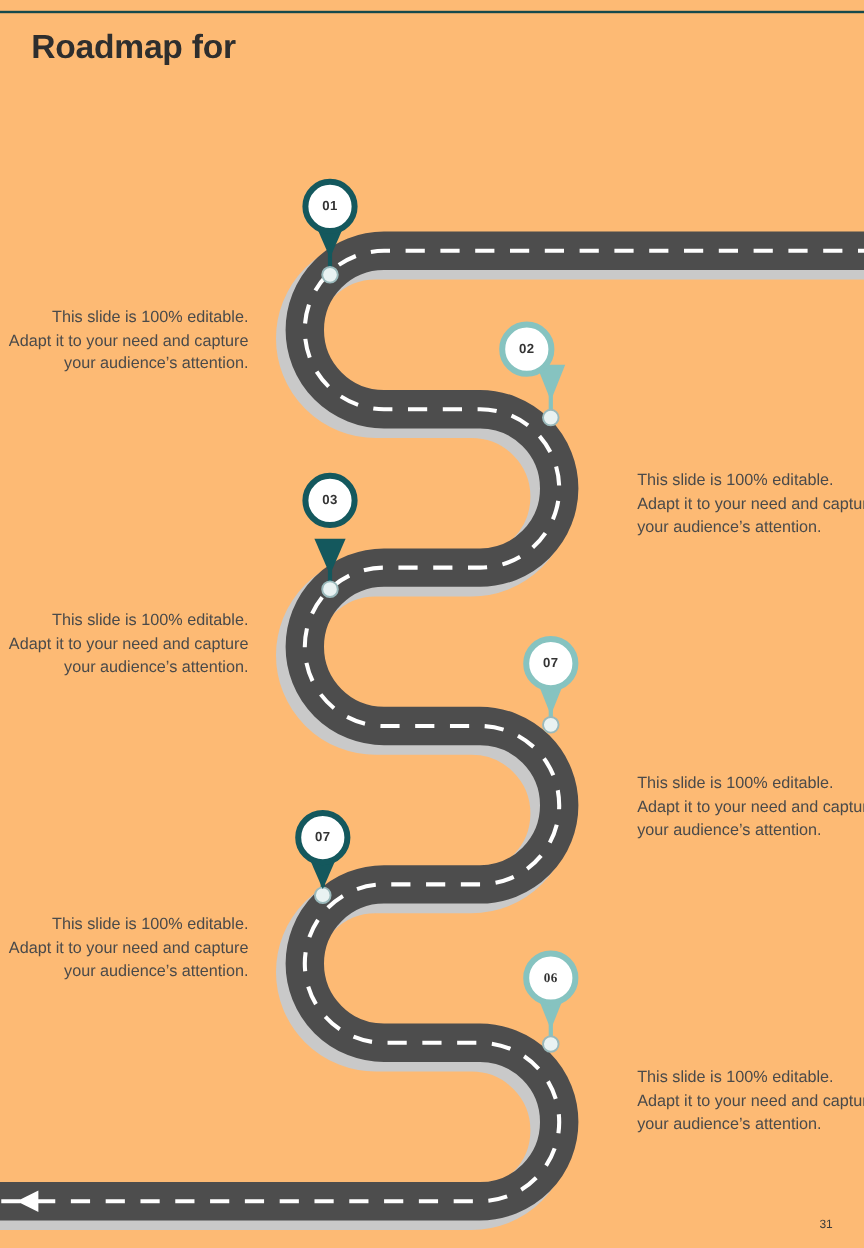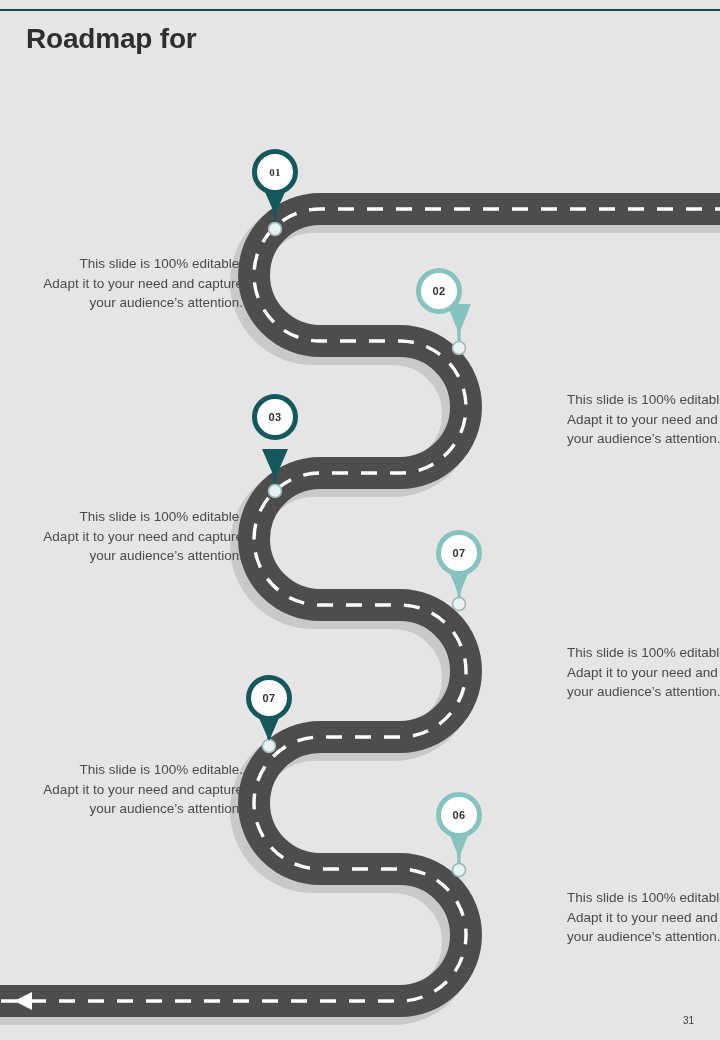--- a/index.html
+++ b/index.html
@@ -5,21 +5,21 @@
   html,body{margin:0;padding:0;}
   body{
     width:720px;height:1040px;
     background:#ffffff;
     font-family:"Liberation Sans", sans-serif;
     position:relative;
     overflow:hidden;
   }
   .slide{
     position:absolute;left:0;top:0;width:720px;height:1040px;
-    background:#e5e5e5;
+    background:#fdba74;
   }
   
   .top-rule{
     position:absolute;left:0;top:9px;width:720px;height:2px;
     background:#15494c;
   }
   
   .title-block{
     position:absolute;left:26px;top:22px;width:640px;
   }
@@ -35,21 +35,20 @@
   .road-wrap{
     position:absolute;left:0;top:0;width:720px;height:1040px;
   }
   
   .para{
     position:absolute;
     font-size:13.5px;
     line-height:19.5px;
     color:#4a4a4a;
     width:200px;
-    margin-left:36px;
   }
   .para.left{ text-align:right; }
   .para.right{ text-align:left; }
 
   .p1{ left:7px;  top:254px; }
   .p3{ left:7px;  top:507px; }
   .p5{ left:7px;  top:760px; }
   .p2{ left:531px; top:390px; }
   .p4{ left:531px; top:643px; }
   .p6{ left:531px; top:888px; }
@@ -148,41 +147,41 @@
     <g>
       <polygon points="262,185 288,185 275,215" fill="#14585d"></polygon>
       <polygon points="447,304 471,304 459,334" fill="#86c3c0"></polygon>
       <polygon points="262,449 288,449 275,479" fill="#14585d"></polygon>
       <polygon points="447,566 471,566 459,596" fill="#86c3c0"></polygon>
       <polygon points="256,711 282,711 269,741" fill="#14585d"></polygon>
       <polygon points="447,828 471,828 459,858" fill="#86c3c0"></polygon>
     </g>
   </svg>
 
-  <div class="pin dark" style="left:252px;top:149px;font-family:Liberation Serif, serif;">
+  <div class="pin dark" style="left:252px;top:149px;">
     <div class="ring"></div>
     <div class="num">01</div>
   </div>
   <div class="pin light" style="left:416px;top:268px;">
     <div class="ring"></div>
     <div class="num">02</div>
   </div>
   <div class="pin dark" style="left:252px;top:394px;">
     <div class="ring"></div>
     <div class="num">03</div>
   </div>
   <div class="pin light" style="left:436px;top:530px;">
     <div class="ring"></div>
     <div class="num">07</div>
   </div>
   <div class="pin dark" style="left:246px;top:675px;">
     <div class="ring"></div>
     <div class="num">07</div>
   </div>
-  <div class="pin light" style="left:436px;top:792px;">
+  <div class="pin light" style="left:436px;top:792px;font-family:Liberation Serif, serif;">
     <div class="ring"></div>
     <div class="num">06</div>
   </div>
 
   <div class="para left p1">This slide is 100% editable. Adapt it to your need and capture your audience’s attention.</div>
   <div class="para right p2">This slide is 100% editable. Adapt it to your need and capture your audience’s attention.</div>
   <div class="para left p3">This slide is 100% editable. Adapt it to your need and capture your audience’s attention.</div>
   <div class="para right p4">This slide is 100% editable. Adapt it to your need and capture your audience’s attention.</div>
   <div class="para left p5">This slide is 100% editable. Adapt it to your need and capture your audience’s attention.</div>
   <div class="para right p6">This slide is 100% editable. Adapt it to your need and capture your audience’s attention.</div>

